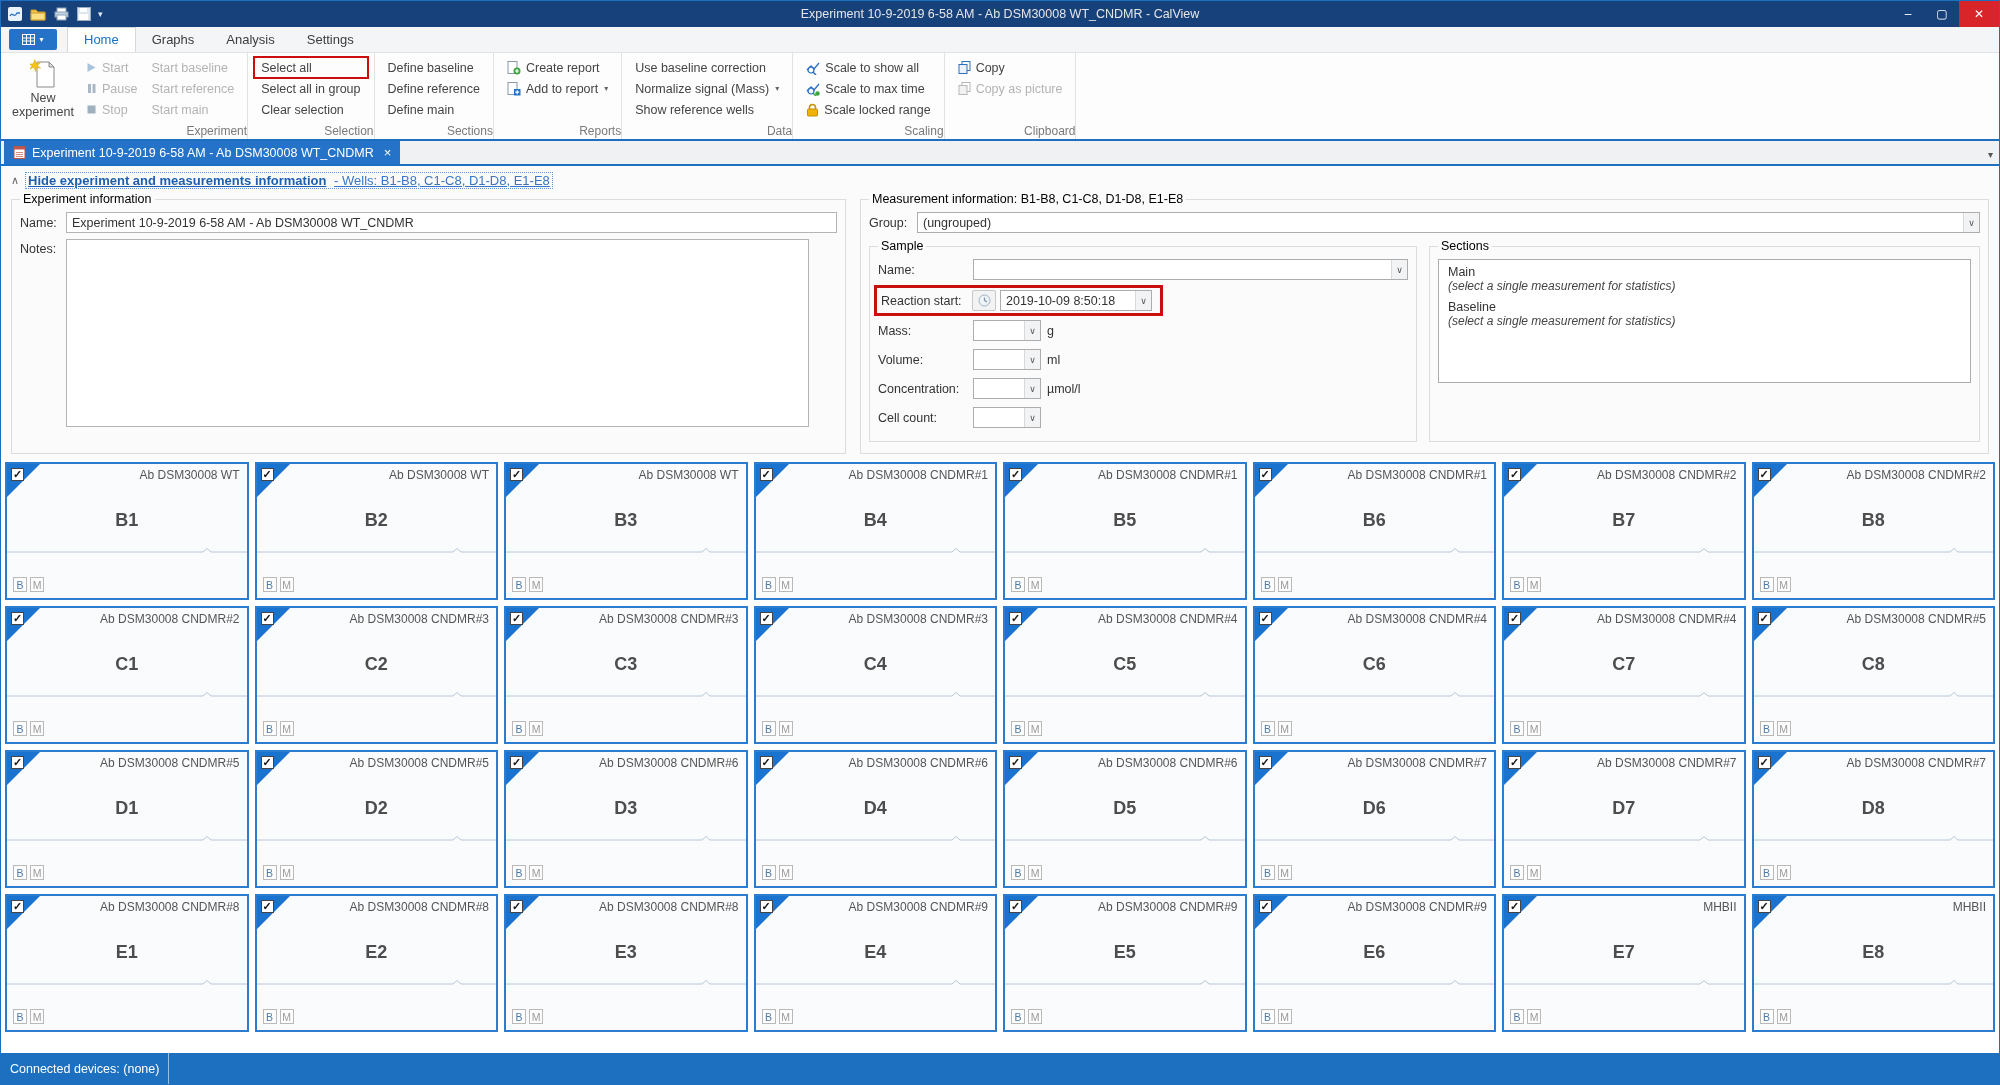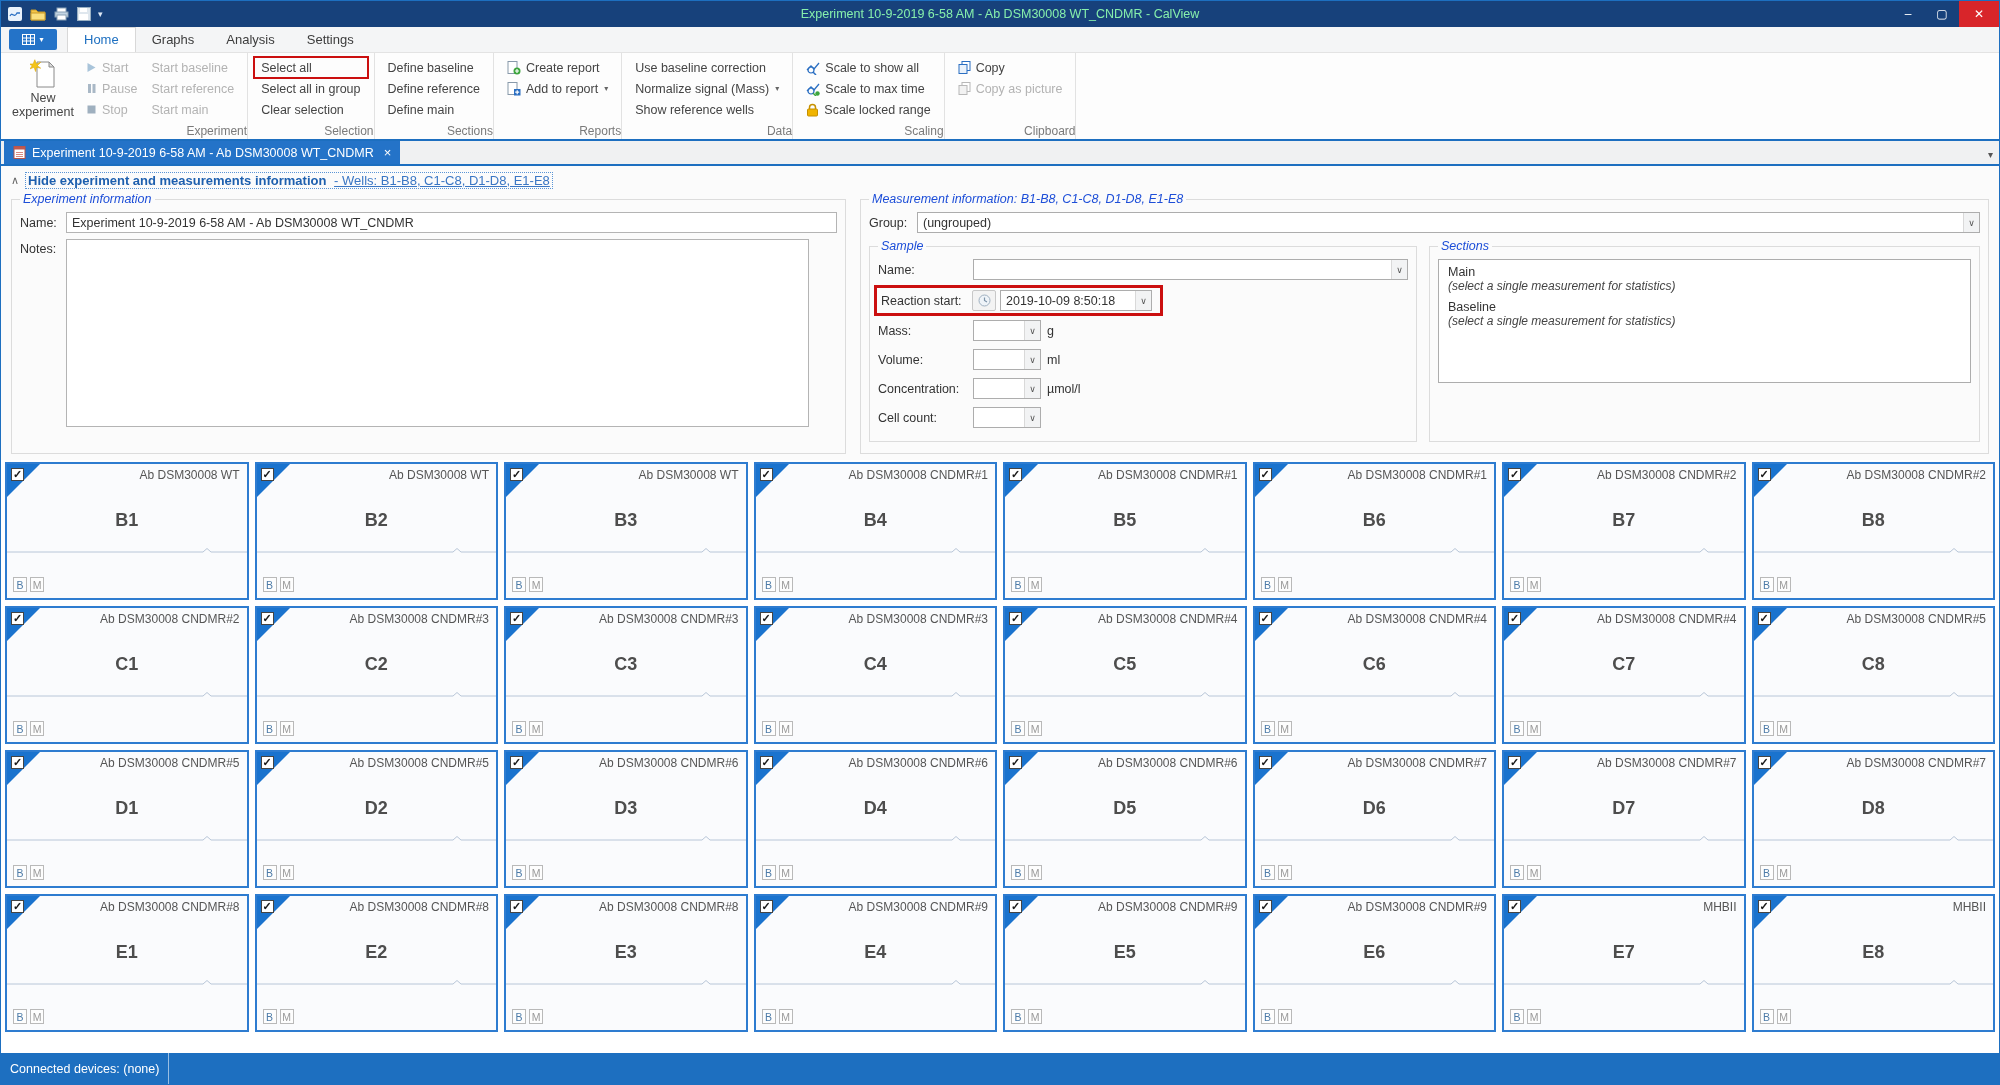--- a/index.html
+++ b/index.html
@@ -5,21 +5,21 @@
   * { box-sizing: border-box; margin: 0; padding: 0; }
   html,body { width:2000px; height:1085px; }
   body { font-family:"Liberation Sans", sans-serif; background:#fff; overflow:hidden; }
   #window { width:2000px; height:1085px; border:1px solid #1d6fc0; position:relative; background:#fbfbfb; display:flex; flex-direction:column; }
 
   
   .titlebar { height:26px; background:#17417b; color:#fff; position:relative; display:flex; align-items:center; flex:0 0 auto; }
   .qat { display:flex; align-items:center; gap:5px; padding-left:5px; z-index:2; }
   .qat .qbtn { display:flex; align-items:center; justify-content:center; width:18px; height:18px; }
   .qat-caret { font-size:9px; color:#dfe9f5; }
-  .wintitle { position:absolute; left:0; right:0; text-align:center; font-size:12.5px; color:#86efac; pointer-events:none; }
+  .wintitle { position:absolute; left:0; right:0; text-align:center; font-size:12.5px; color:#e5e5e5; pointer-events:none; }
   .winbtns { margin-left:auto; display:flex; height:26px; z-index:2; }
   .winbtn { width:34px; height:26px; display:flex; align-items:center; justify-content:center; font-size:12px; color:#fff; }
   .winbtn.close { background:#d8252a; width:40px; }
 
   
   .ribbontabs { height:26px; background:#f4f5f6; display:flex; align-items:flex-end; flex:0 0 auto; border-bottom:1px solid #e3e3e3; }
   .appbtn { width:48px; height:21px; background:#2473c8; border-radius:2px; margin:0 10px 2px 8px; display:flex; align-items:center; justify-content:center; gap:4px; color:#fff; }
   .appbtn .caret { font-size:8px; }
   .rtab { padding:4px 16px 5px; font-size:13px; color:#3c3c3c; }
   .rtab.active { background:#fff; border:1px solid #d8d8d8; border-bottom:none; color:#1d6fc0; }
@@ -42,24 +42,24 @@
   .tabbar { height:25px; background:#f0f1f2; border-bottom:2px solid #1d6fc0; display:flex; align-items:flex-end; flex:0 0 auto; position:relative; }
   .doctab { height:23px; background:#2473c8; color:#fff; display:flex; align-items:center; gap:6px; padding:0 9px; margin-left:3px; font-size:12.5px; }
   .tabclose { font-size:13px; color:#fff; margin-left:4px; }
   .tabbar-caret { position:absolute; right:6px; bottom:4px; font-size:10px; color:#555; }
 
   
   .infoarea { padding:4px 10px 6px; flex:0 0 auto; }
   .info-header { display:flex; align-items:center; gap:7px; height:20px; font-size:13px; }
   .collapse { color:#666; font-size:11px; }
   .hide-link { outline:1px dotted #5a95d6; padding:0 2px; }
-  .linkmain { font-weight:bold; color:#1d5fae; }
+  .linkmain { font-weight:bold; color:#1d5fae; text-decoration:underline; }
   .linkwells { color:#3a76c4; text-decoration:underline; margin-left:4px; }
   fieldset { border:1px solid #dcdcdc; padding:6px 8px; background:transparent; }
-  legend { font-size:12.5px; color:#1d4ed8; padding:0 3px;font-style:italic; }
+  legend { font-size:12.5px; color:#000000; padding:0 3px; }
   .info-cols { display:flex; gap:14px; margin-top:2px; }
   .fs-exp { flex:0 0 835px; height:262px; }
   .fs-meas { flex:1; height:262px; }
   .frow { display:flex; align-items:center; margin-bottom:6px; }
   .flabel { font-size:12.5px; color:#333; white-space:nowrap; }
   .textinput { flex:1; height:21px; border:1px solid #b4b4b4; background:#fff; font-family:"Liberation Sans",sans-serif; font-size:12.5px; color:#333; padding:0 5px; }
   .notesrow { display:flex; align-items:flex-start; }
   .notesbox { flex:1; height:188px; border:1px solid #b4b4b4; background:#fff; resize:none; font-family:"Liberation Sans",sans-serif; font-size:12.5px; margin-right:28px; }
   .combo { display:flex; align-items:stretch; height:21px; background:#fff; border:1px solid #adadad; }
   .combo .val { flex:1; display:flex; align-items:center; padding:0 5px; font-size:12.5px; color:#333; white-space:nowrap; overflow:hidden; }

